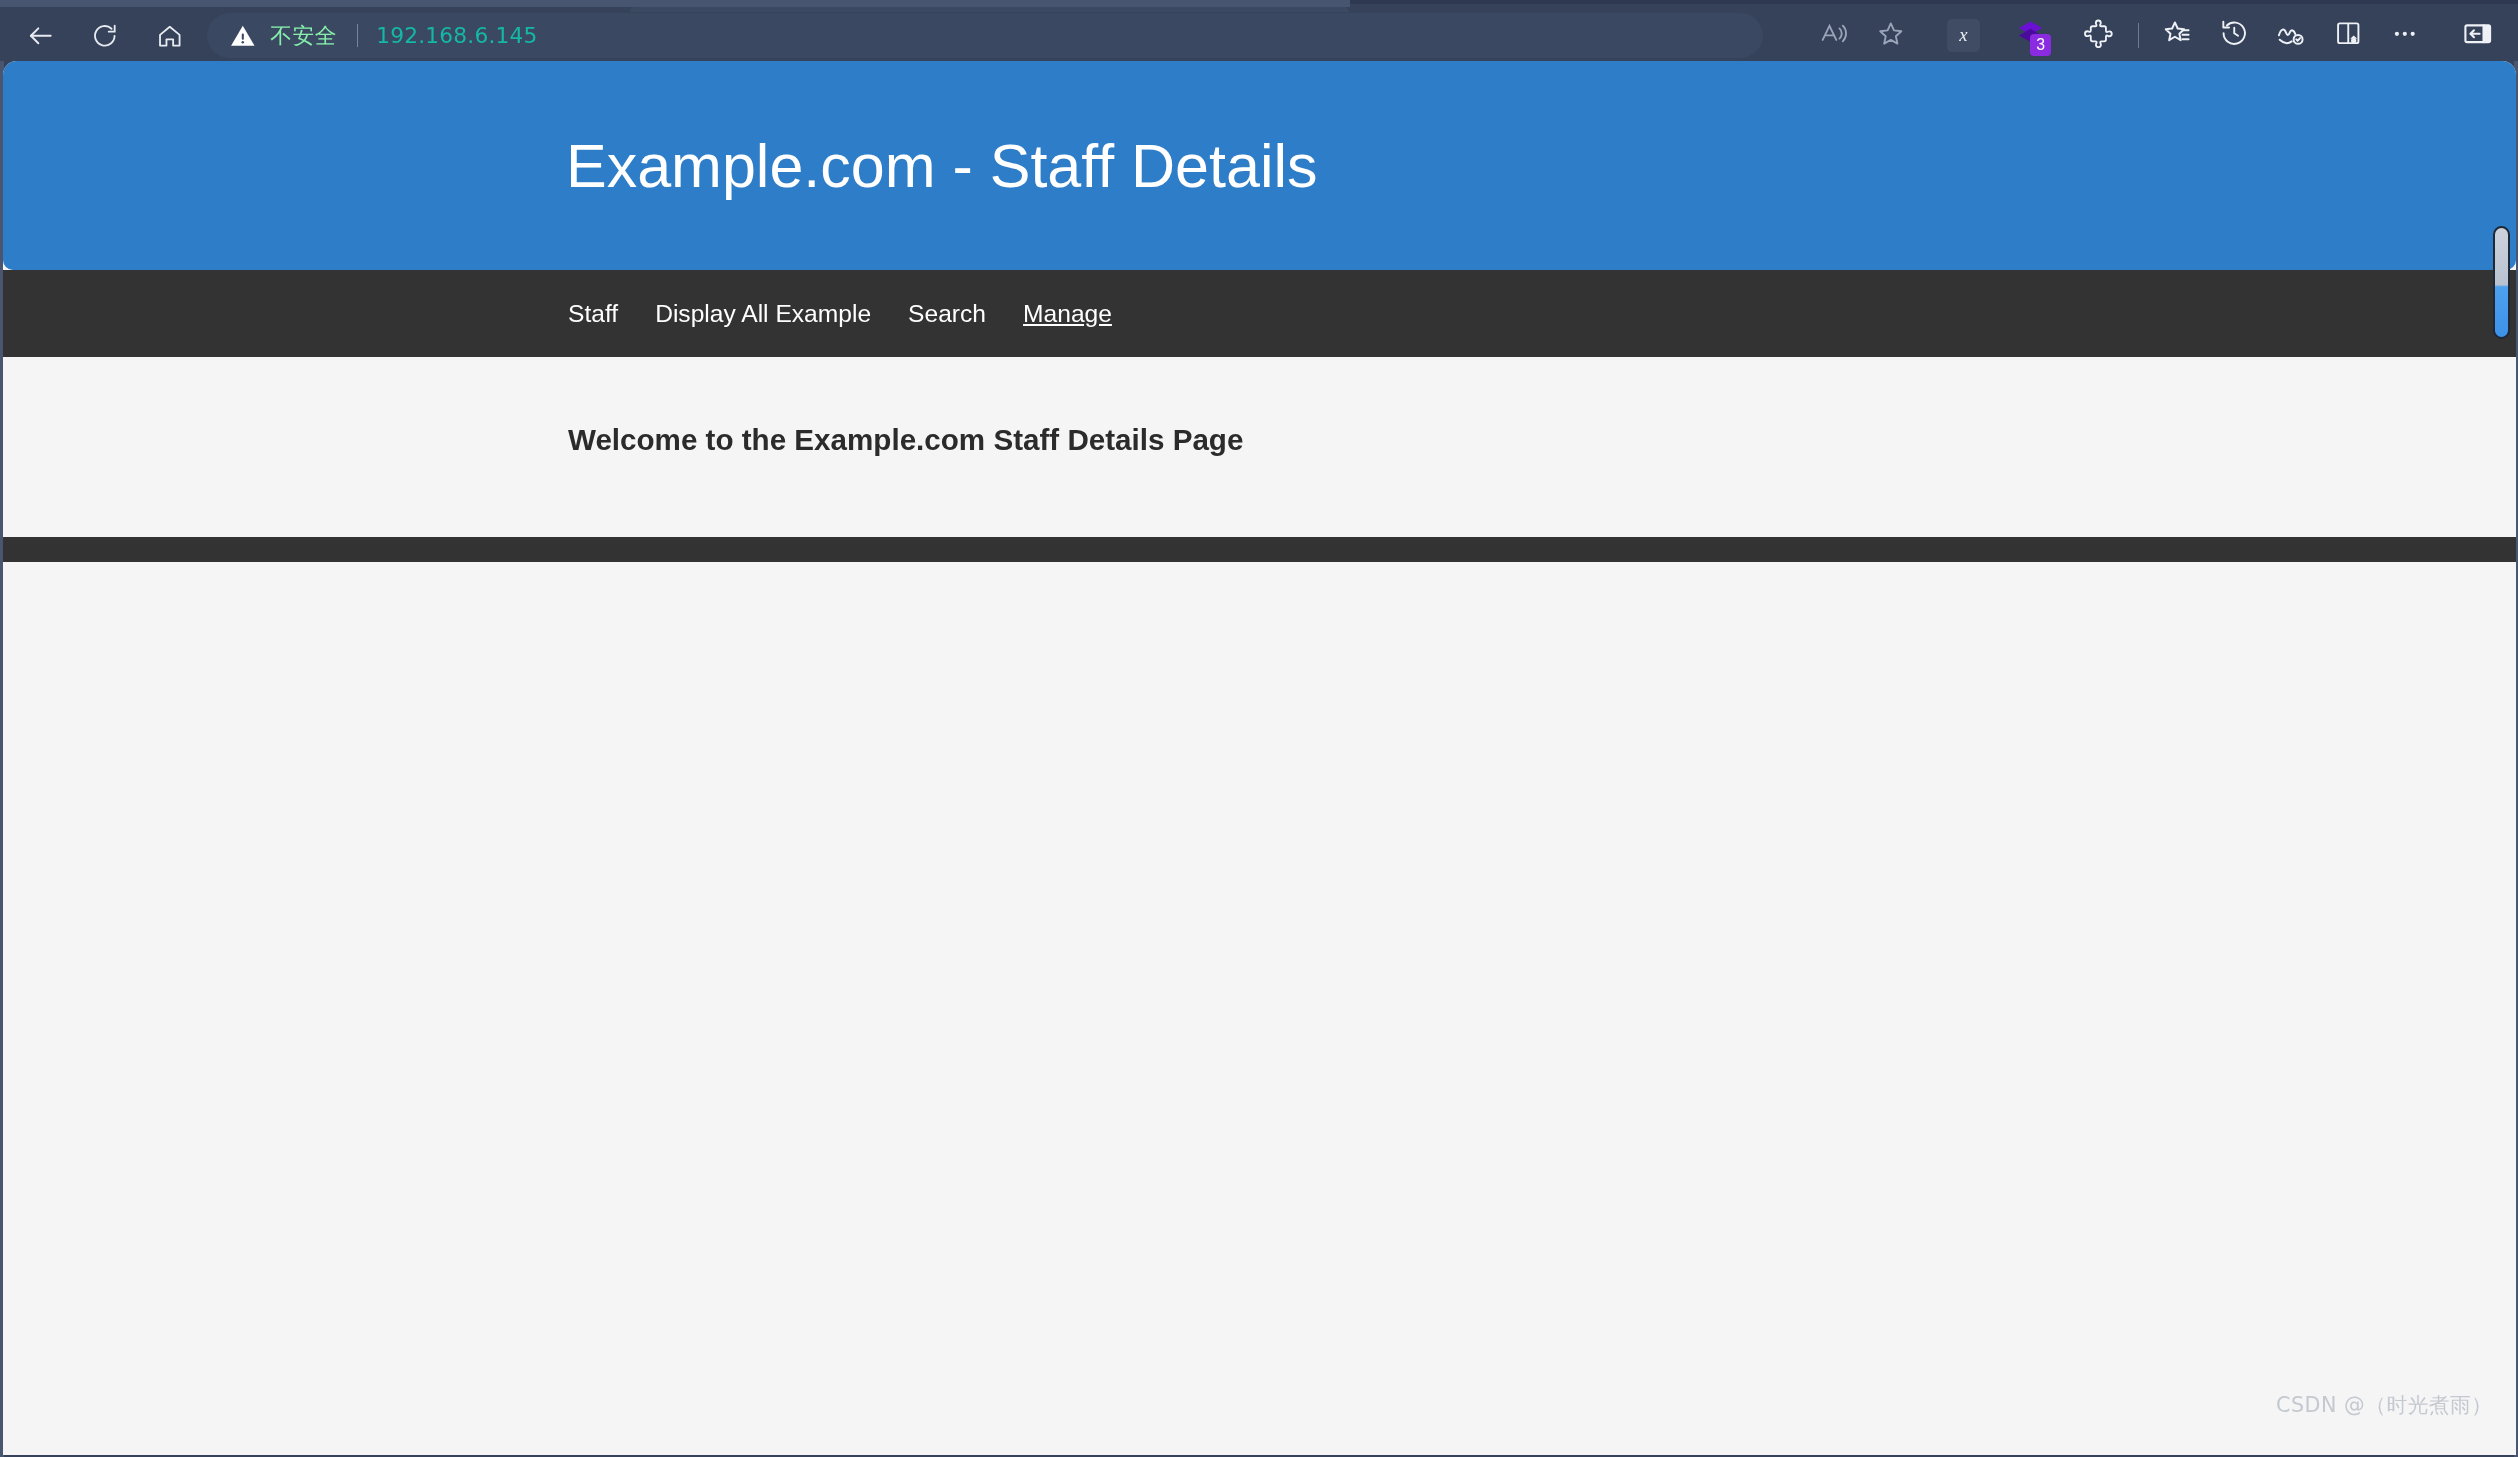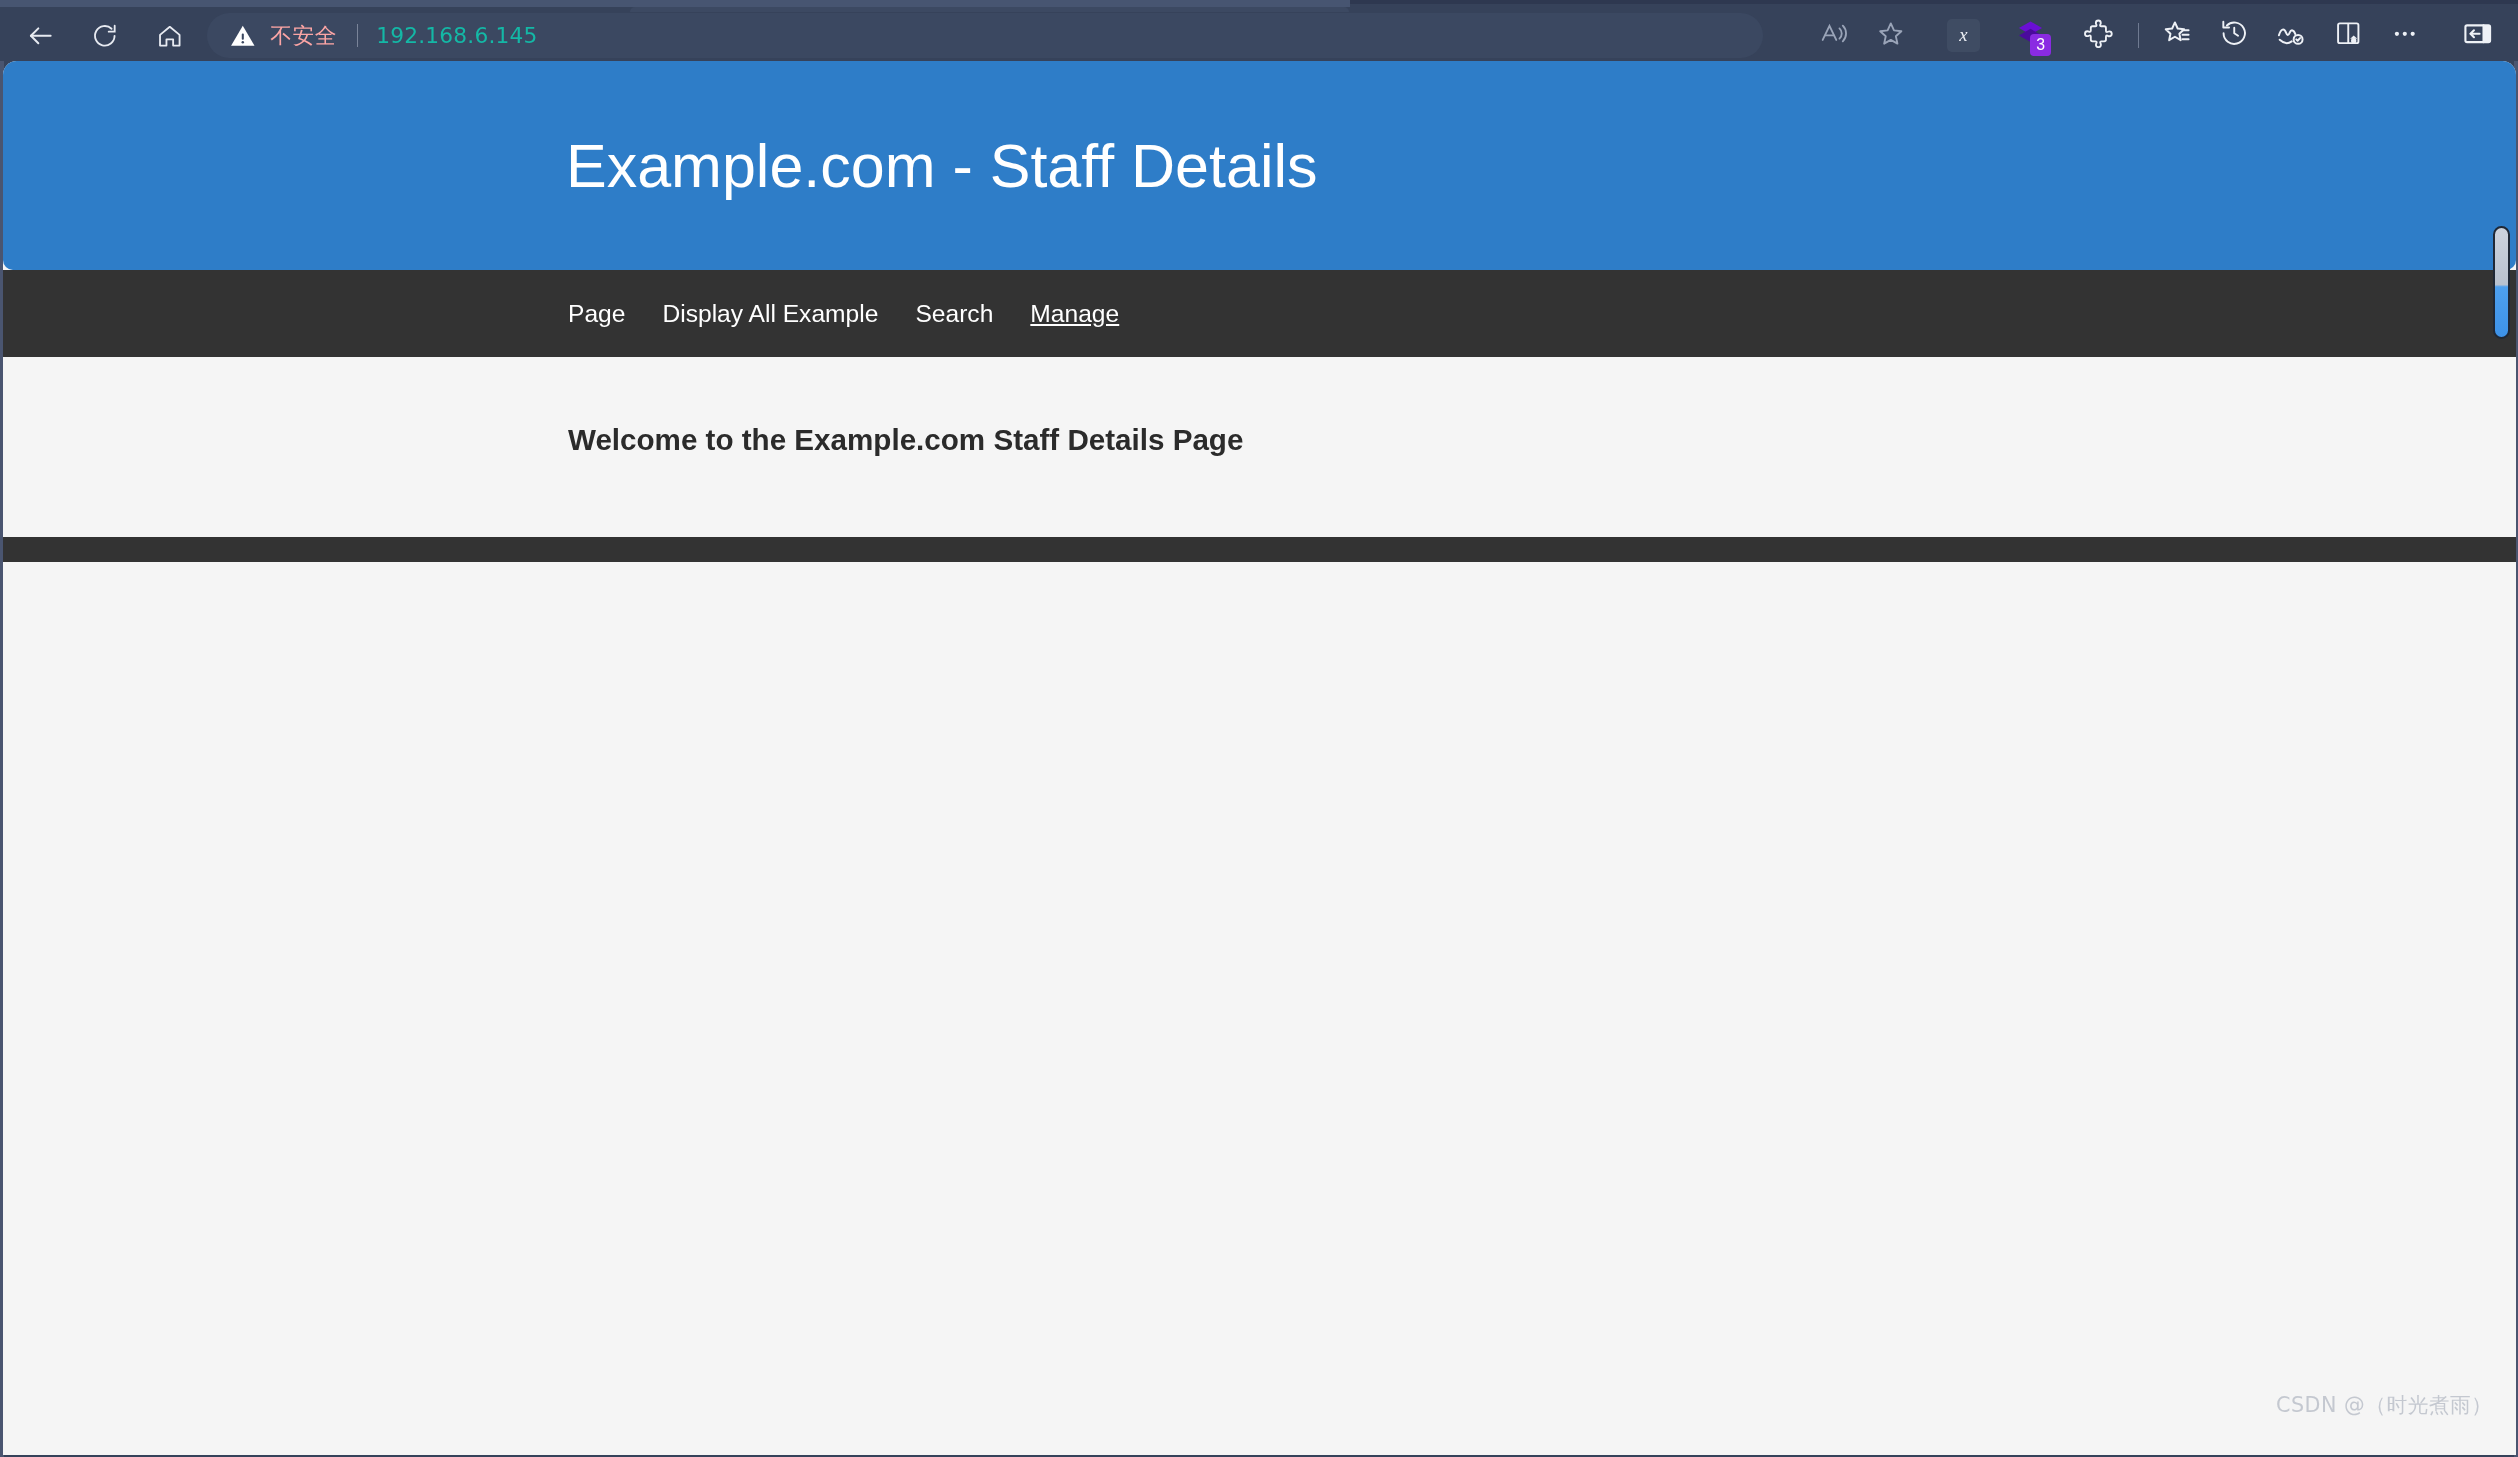--- a/index.html
+++ b/index.html
@@ -77,21 +77,21 @@
     background: #3b4861;
     border-radius: 22.7px;
     display: flex;
     align-items: center;
     padding: 0 19.7px 0 21.7px;
     min-width: 1556px;
     box-sizing: border-box;
   }
   .warn-icon { margin-right: 13.8px; display:flex; }
   .not-secure {
-    color: #fca5a5;
+    color: #86efac;
     font-size: 21.7px;
     letter-spacing: 0.5px;
     font-family: "DejaVu Sans", sans-serif;
   }
   .addr-sep {
     width: 1px;
     height: 23.6px;
     background: #7a8499;
     margin: 0 18.7px 0 19.7px;
   }
@@ -438,21 +438,21 @@
   <div class="viewport-left-edge"></div>
   <div class="viewport-right-edge"></div>
 
   <div id="viewport">
 
     <div class="page-header">
       <h1>Example.com - Staff Details</h1>
     </div>
 
     <div class="navbar">
-      <a href="#">Page</a>
+      <a href="#">Staff</a>
       <a href="#">Display All Example</a>
       <a href="#">Search</a>
       <a href="#">Manage</a>
     </div>
 
     <div class="content">
       <h2>Welcome to the Example.com Staff Details Page</h2>
     </div>
 
     <div class="footer-bar"></div>

